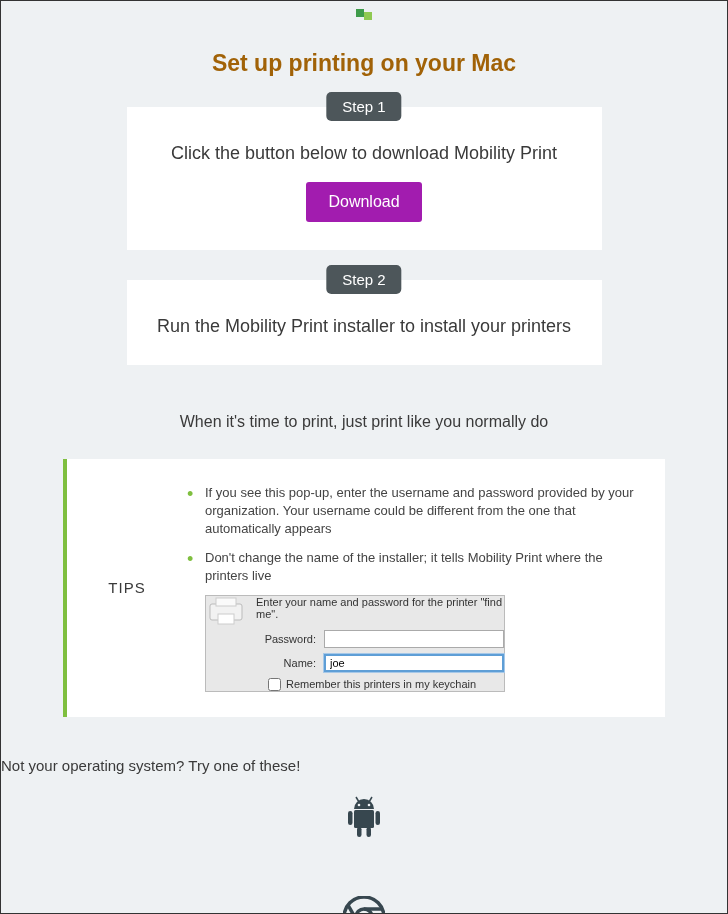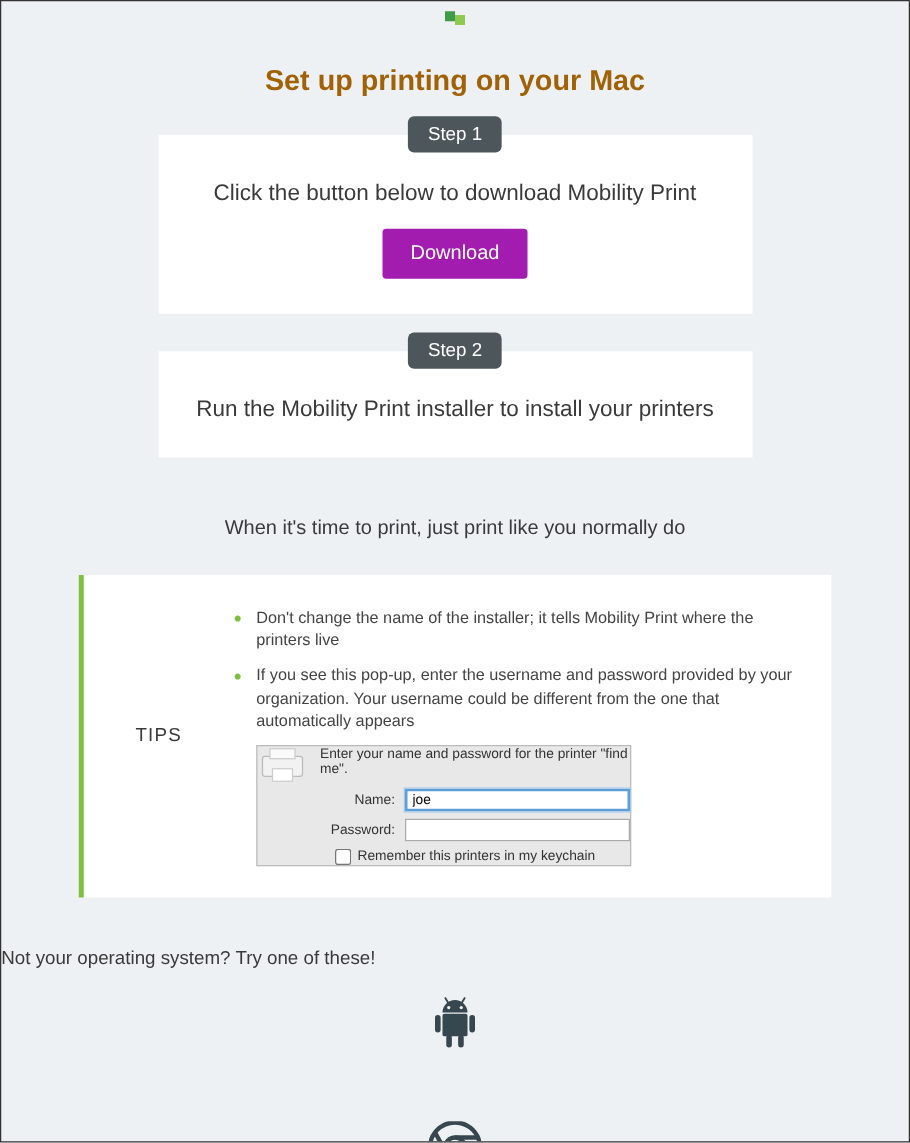--- a/index.html
+++ b/index.html
@@ -255,41 +255,41 @@
   <div class="step-badge">Step 2</div>
   <p class="step-text">Run the Mobility Print installer to install your printers</p>
 </div>
 
 <p class="subtitle">When it's time to print, just print like you normally do</p>
 
 <div class="tips-card">
   <div class="tips-label">TIPS</div>
   <div class="tips-content">
     <ul>
+      <li>If you see this pop-up, enter the username and password provided by your organization. Your username could be different from the one that automatically appears</li>
       <li>Don't change the name of the installer; it tells Mobility Print where the printers live</li>
-      <li>If you see this pop-up, enter the username and password provided by your organization. Your username could be different from the one that automatically appears</li>
     </ul>
     <div class="popup-mock">
       <div class="popup-body">
         <span class="printer-icon">
           <svg width="40" height="30" viewBox="0 0 40 30">
             <rect x="4" y="8" width="32" height="16" rx="2" fill="#f2f2f2" stroke="#bbb"></rect>
             <rect x="10" y="2" width="20" height="8" fill="#fafafa" stroke="#ccc"></rect>
             <rect x="12" y="18" width="16" height="10" fill="#fff" stroke="#ccc"></rect>
           </svg>
         </span>
         <div class="popup-fields">
           <div class="popup-prompt">Enter your name and password for the printer "find me".</div>
           <div class="field-row">
+            <span class="field-label">Password:</span>
+            <input class="field-input" type="password" style="">
+          </div>
+          <div class="field-row">
             <span class="field-label">Name:</span>
             <input class="field-input highlighted" value="joe" style="">
-          </div>
-          <div class="field-row">
-            <span class="field-label">Password:</span>
-            <input class="field-input" type="password" style="">
           </div>
           <div class="checkbox-row">
             <input type="checkbox" style="">
             <span>Remember this printers in my keychain</span>
           </div>
         </div>
       </div>
     </div>
   </div>
 </div>

